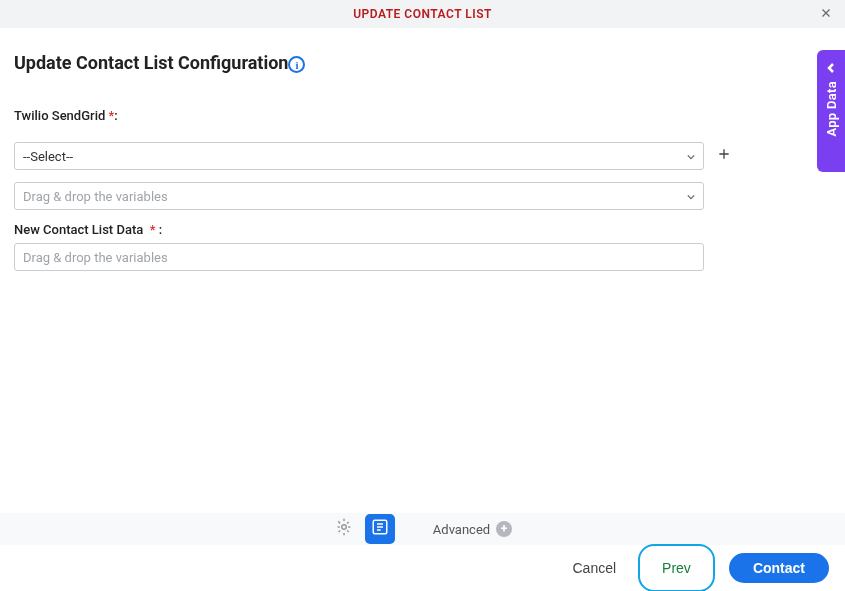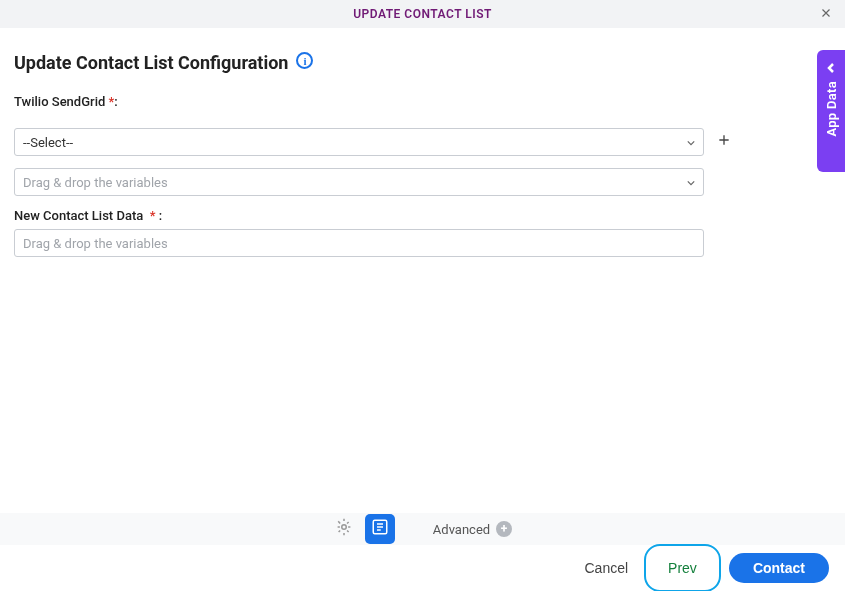--- a/index.html
+++ b/index.html
@@ -16,44 +16,43 @@
     height: 28px;
     display: flex;
     align-items: center;
     justify-content: center;
     position: relative;
   }
   .header-title {
     font-size: 12px;
     font-weight: 600;
     letter-spacing: 0.5px;
-    color: #701a75;
+    color: #b91c1c;
   }
   .close-btn {
     position: absolute;
     right: 10px;
     top: 50%;
     transform: translateY(-50%);
     width: 18px;
     height: 18px;
     display: flex;
     align-items: center;
     justify-content: center;
     cursor: pointer;
     color: #666;
   }
   .close-btn svg { width: 14px; height: 14px; stroke: #666; stroke-width: 2; }
   .content {
     padding: 24px 14px 0 14px;
   }
   .title-row {
     display: flex;
-    align-items: flex-start;
-    gap: 8px;
-    margin-bottom: 21px;
+    align-items: flex-end;
+    margin-bottom: 35px;
   }
   .page-title {
     font-size: 18px;
     font-weight: 700;
     color: #222;
   }
   .info-icon {
     width: 17px;
     height: 17px;
     border-radius: 50%;
@@ -189,21 +188,21 @@
   }
   .footer {
     position: absolute;
     bottom: 0;
     left: 0;
     right: 0;
     height: 46px;
     display: flex;
     align-items: center;
     justify-content: flex-end;
-    gap: 8px;
+    gap: 14px;
     padding-right: 16px;
   }
   .btn-cancel {
     color: #444;
     font-size: 14px;
     background: transparent;
     border: none;
     cursor: pointer;
     padding: 6px 8px;
   }

